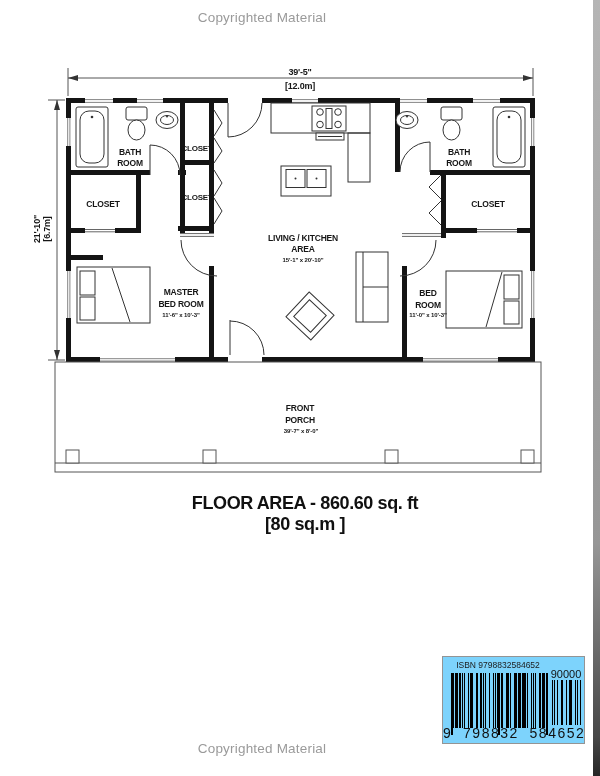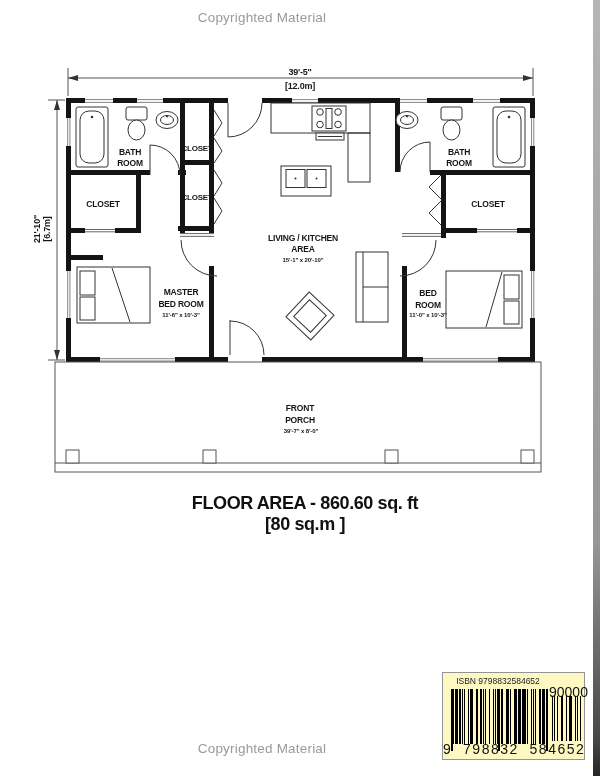--- a/index.html
+++ b/index.html
@@ -13,33 +13,33 @@
               font-weight:bold;color:#101010;font-size:18px;line-height:21px;letter-spacing:-.4px}
   .edge-strip{position:absolute;top:0;right:0;width:7px;height:776px;
               background:linear-gradient(180deg,#b5b5b5,#969696 70%,#474747 95%,#262626)}
   svg{position:absolute;left:0;top:0}
   svg text{font-family:"Liberation Sans",sans-serif;font-weight:bold;fill:#161616}
   .lbl{font-size:8.5px;letter-spacing:-.2px}
   .lbl-sm{font-size:8px;letter-spacing:-.2px}
   .dimtxt{font-size:9px;letter-spacing:-.2px}
   .dims{font-size:6px;letter-spacing:-.1px}
   
-  .barcode-box{position:absolute;left:442px;top:672px;width:141px;height:86px;
-               background:#fef9c3;border:1px solid #949494;font-weight:normal}
+  .barcode-box{position:absolute;left:442px;top:656px;width:141px;height:86px;
+               background:#7dd3fc;border:1px solid #949494;font-weight:normal}
   .isbn{position:absolute;top:3px;left:2px;width:106px;text-align:center;font-size:8.5px;color:#1c1c1c}
   .bars-main{position:absolute;left:8px;top:16px;width:97px;height:55px;
      background-image:
        repeating-linear-gradient(90deg,#000 0 1.4px,rgba(0,0,0,0) 1.4px 4.2px),
        repeating-linear-gradient(90deg,#000 0 1px,rgba(0,0,0,0) 1px 6.3px),
        repeating-linear-gradient(90deg,rgba(0,0,0,0) 0 2.2px,#000 2.2px 3.4px,rgba(0,0,0,0) 3.4px 8.9px)}
   .guard{position:absolute;width:1.5px;background:#000;top:16px;height:62px}
   .g1{left:8px}.g2{left:55px}.g3{left:103px}
   .digits{position:absolute;left:0;top:67.5px;width:106px;text-align:center;
           font-size:14px;color:#111;letter-spacing:1.5px;white-space:pre}
-  .price{position:absolute;left:106px;top:11px;width:34px;text-align:right;font-size:14px;color:#111}
+  .price{position:absolute;left:106px;top:11px;width:34px;text-align:center;font-size:11px;color:#111}
   .bars-addon{position:absolute;left:109px;top:23px;width:30px;height:45px;
      background-image:
        repeating-linear-gradient(90deg,#000 0 1.4px,rgba(0,0,0,0) 1.4px 4.6px),
        repeating-linear-gradient(90deg,rgba(0,0,0,0) 0 2px,#000 2px 3px,rgba(0,0,0,0) 3px 7.7px)}
 </style>
 </head>
 <body>
 
 <div class="page">
 

